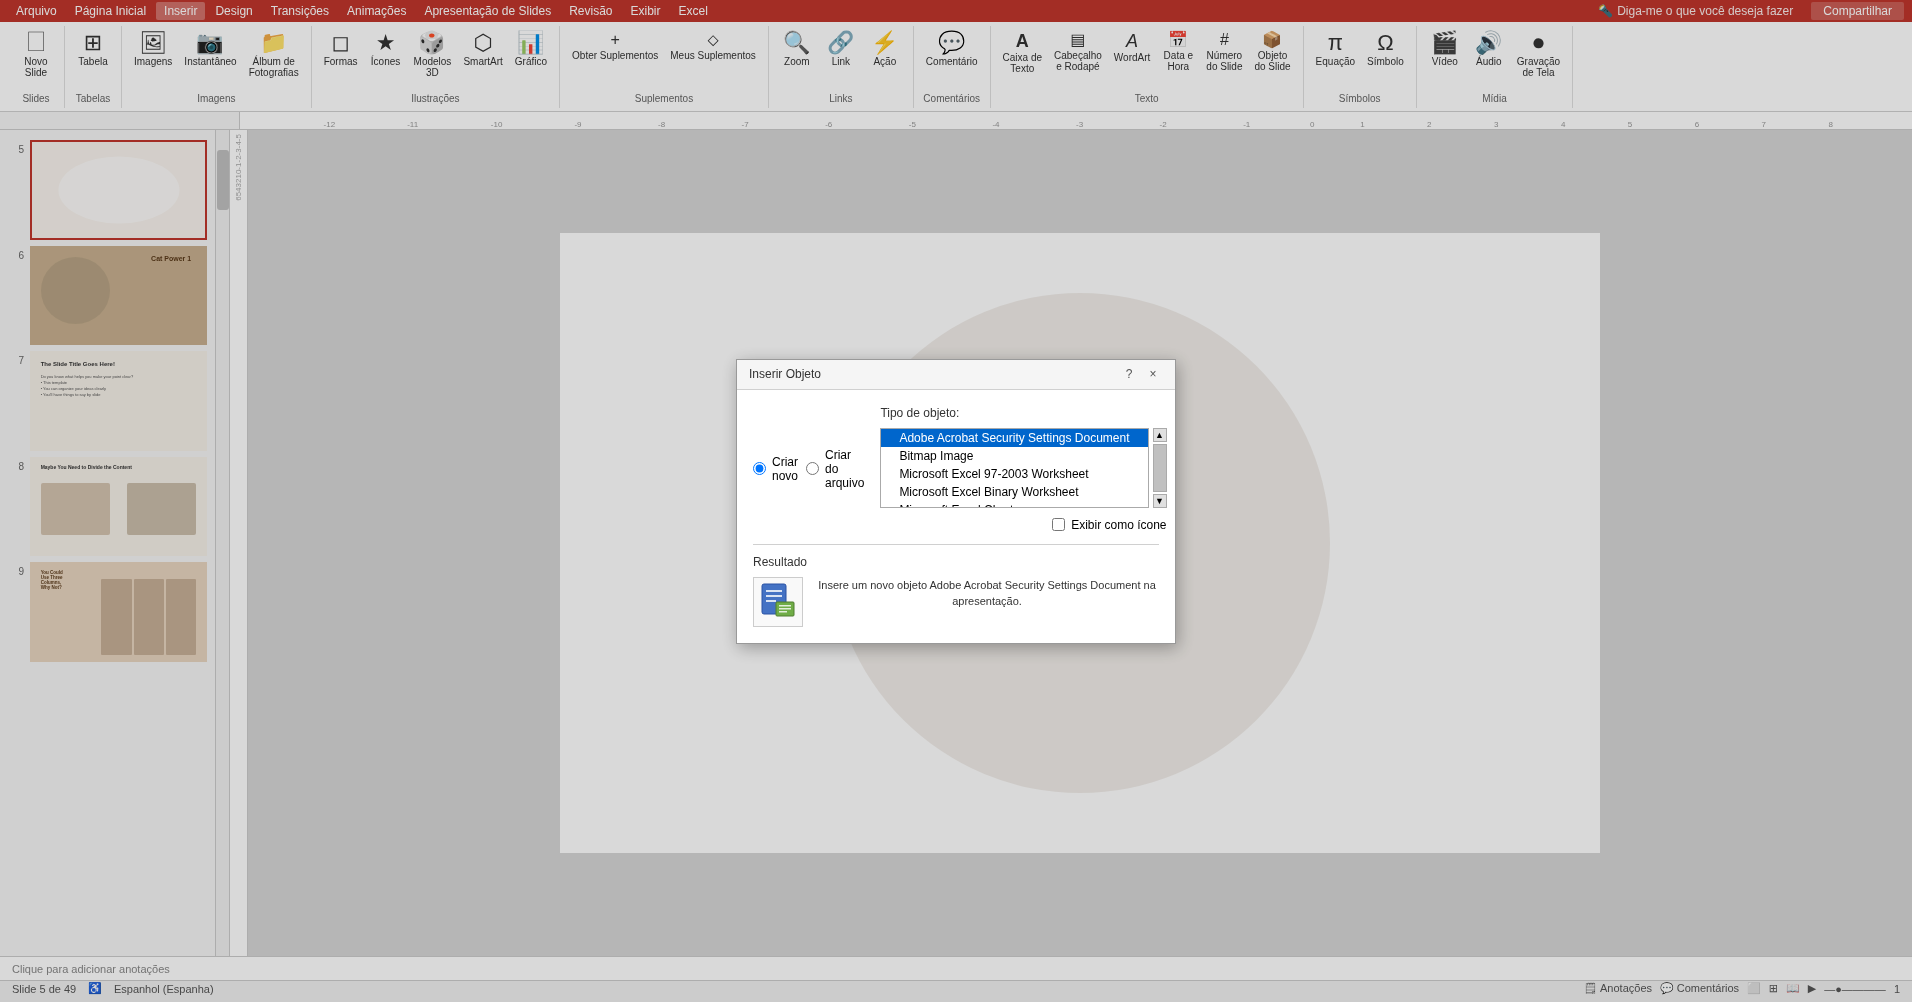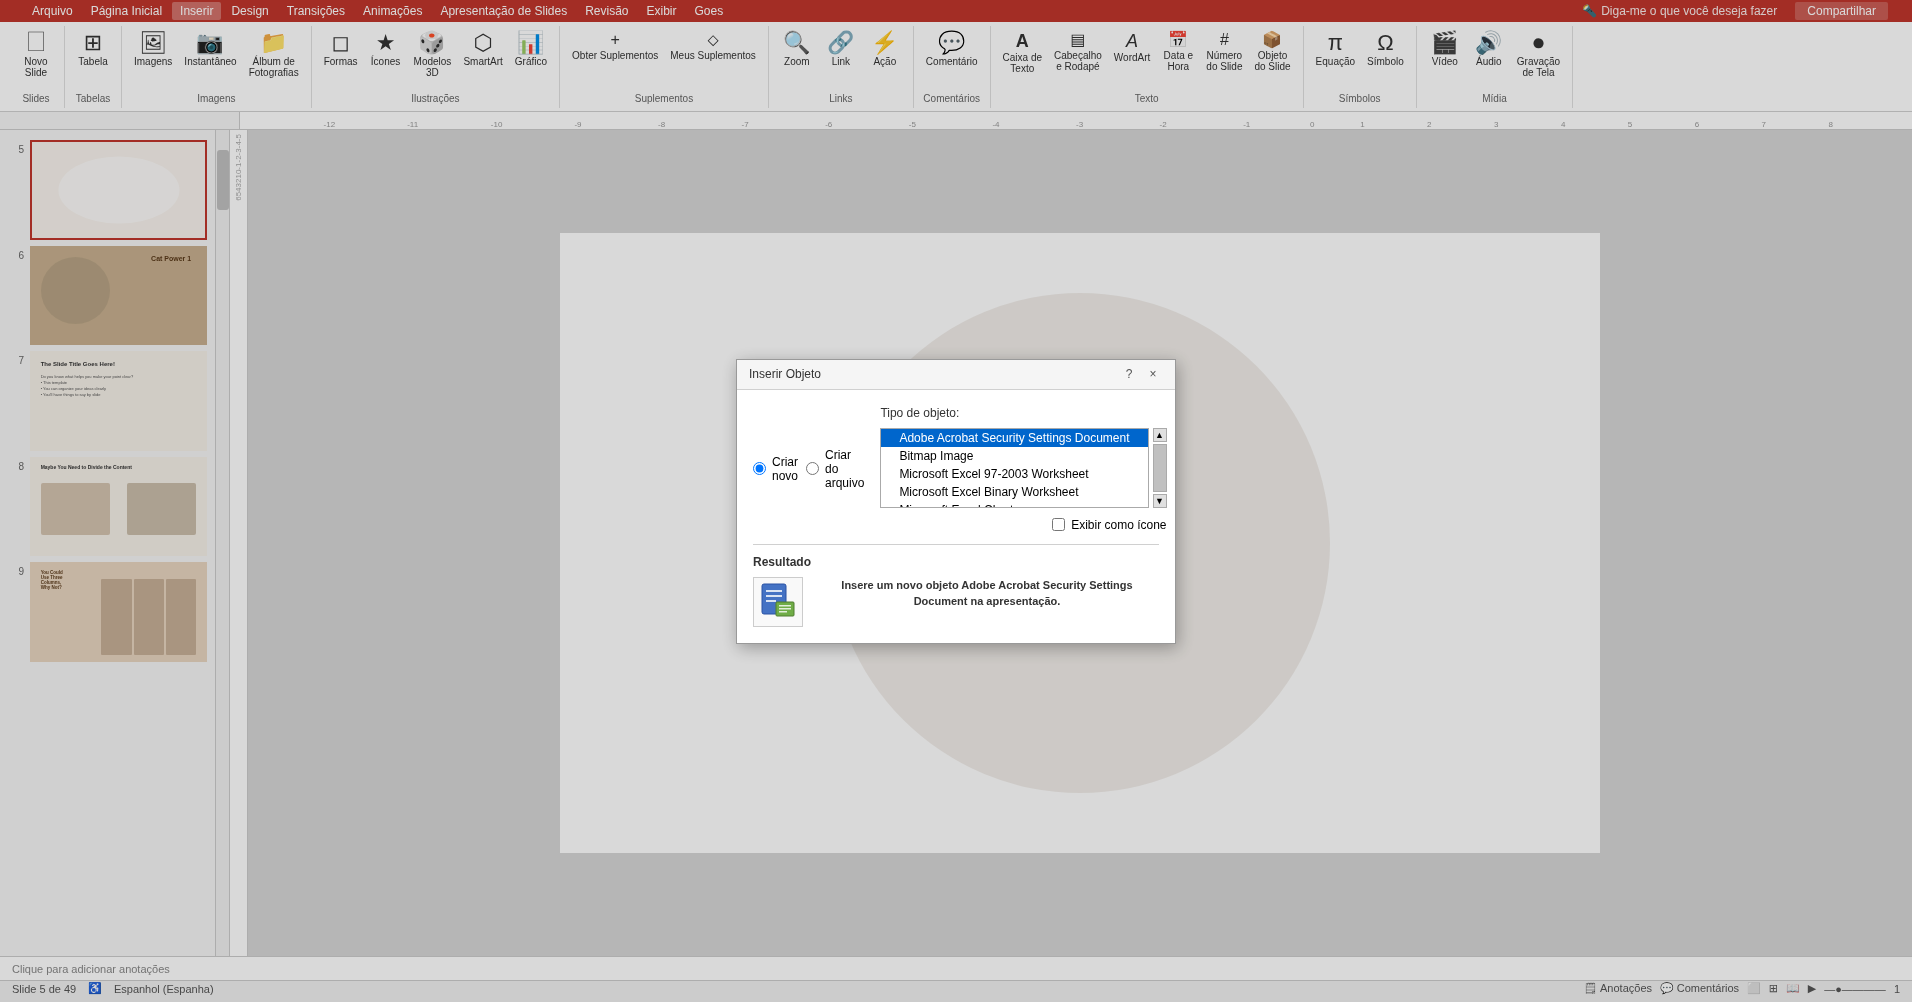--- a/index.html
+++ b/index.html
@@ -5,21 +5,21 @@
     * { margin: 0; padding: 0; box-sizing: border-box; }
     body { font-family: 'Segoe UI', Arial, sans-serif; font-size: 12px; background: #f0f0f0; overflow: hidden; width: 1912px; height: 1002px; }
 
     
     .menu-bar {
       background: #c0362c;
       color: white;
       height: 22px;
       display: flex;
       align-items: center;
-      padding: 0 24px;
+      padding: 0 8px;
       gap: 2px;
     }
     .menu-item {
       padding: 2px 8px;
       cursor: pointer;
       font-size: 12px;
       border-radius: 2px;
     }
     .menu-item.active { background: rgba(255,255,255,0.3); }
     .menu-search {
@@ -305,21 +305,20 @@
       cursor: pointer;
       white-space: nowrap;
     }
     .object-type-list .list-item.selected {
       background: #0066cc;
       color: white;
     }
     .result-section {
       border-top: 1px solid #d0d0d0;
       padding-top: 10px;
-      font-weight: bold;
     }
     .result-label {
       font-size: 12px;
       color: #333;
       margin-bottom: 8px;
     }
     .result-content {
       display: flex;
       gap: 12px;
       align-items: flex-start;
@@ -370,21 +369,21 @@
 <div class="menu-bar">
   <span class="menu-item">Arquivo</span>
   <span class="menu-item">Página Inicial</span>
   <span class="menu-item active">Inserir</span>
   <span class="menu-item">Design</span>
   <span class="menu-item">Transições</span>
   <span class="menu-item">Animações</span>
   <span class="menu-item">Apresentação de Slides</span>
   <span class="menu-item">Revisão</span>
   <span class="menu-item">Exibir</span>
-  <span class="menu-item">Goes</span>
+  <span class="menu-item">Excel</span>
   <div class="menu-search">
     <span>🔦</span>
     <span>Diga-me o que você deseja fazer</span>
   </div>
   <span class="menu-share">Compartilhar</span>
 </div>
 
 <div class="ribbon">
   <div class="ribbon-content">
 

